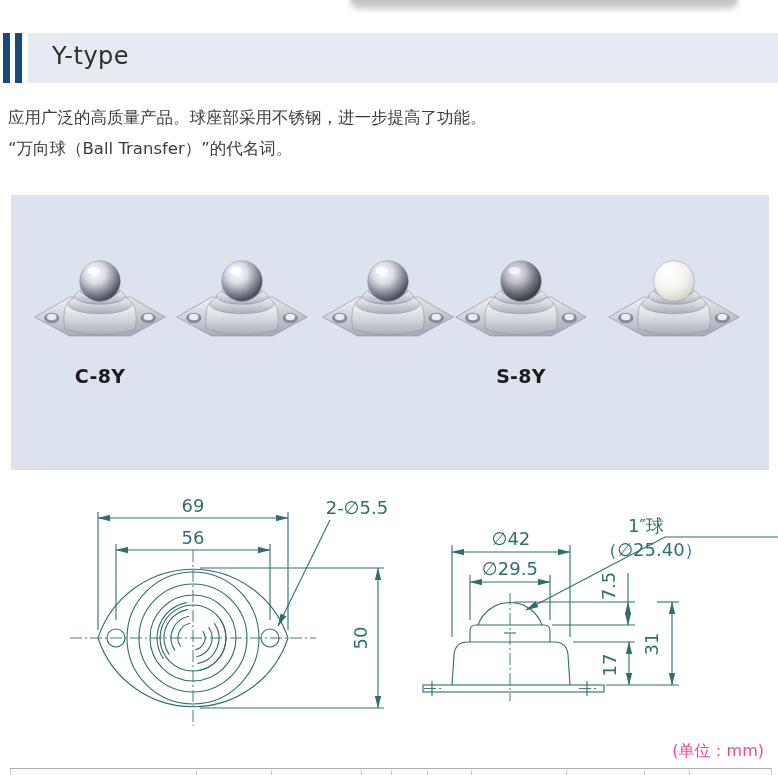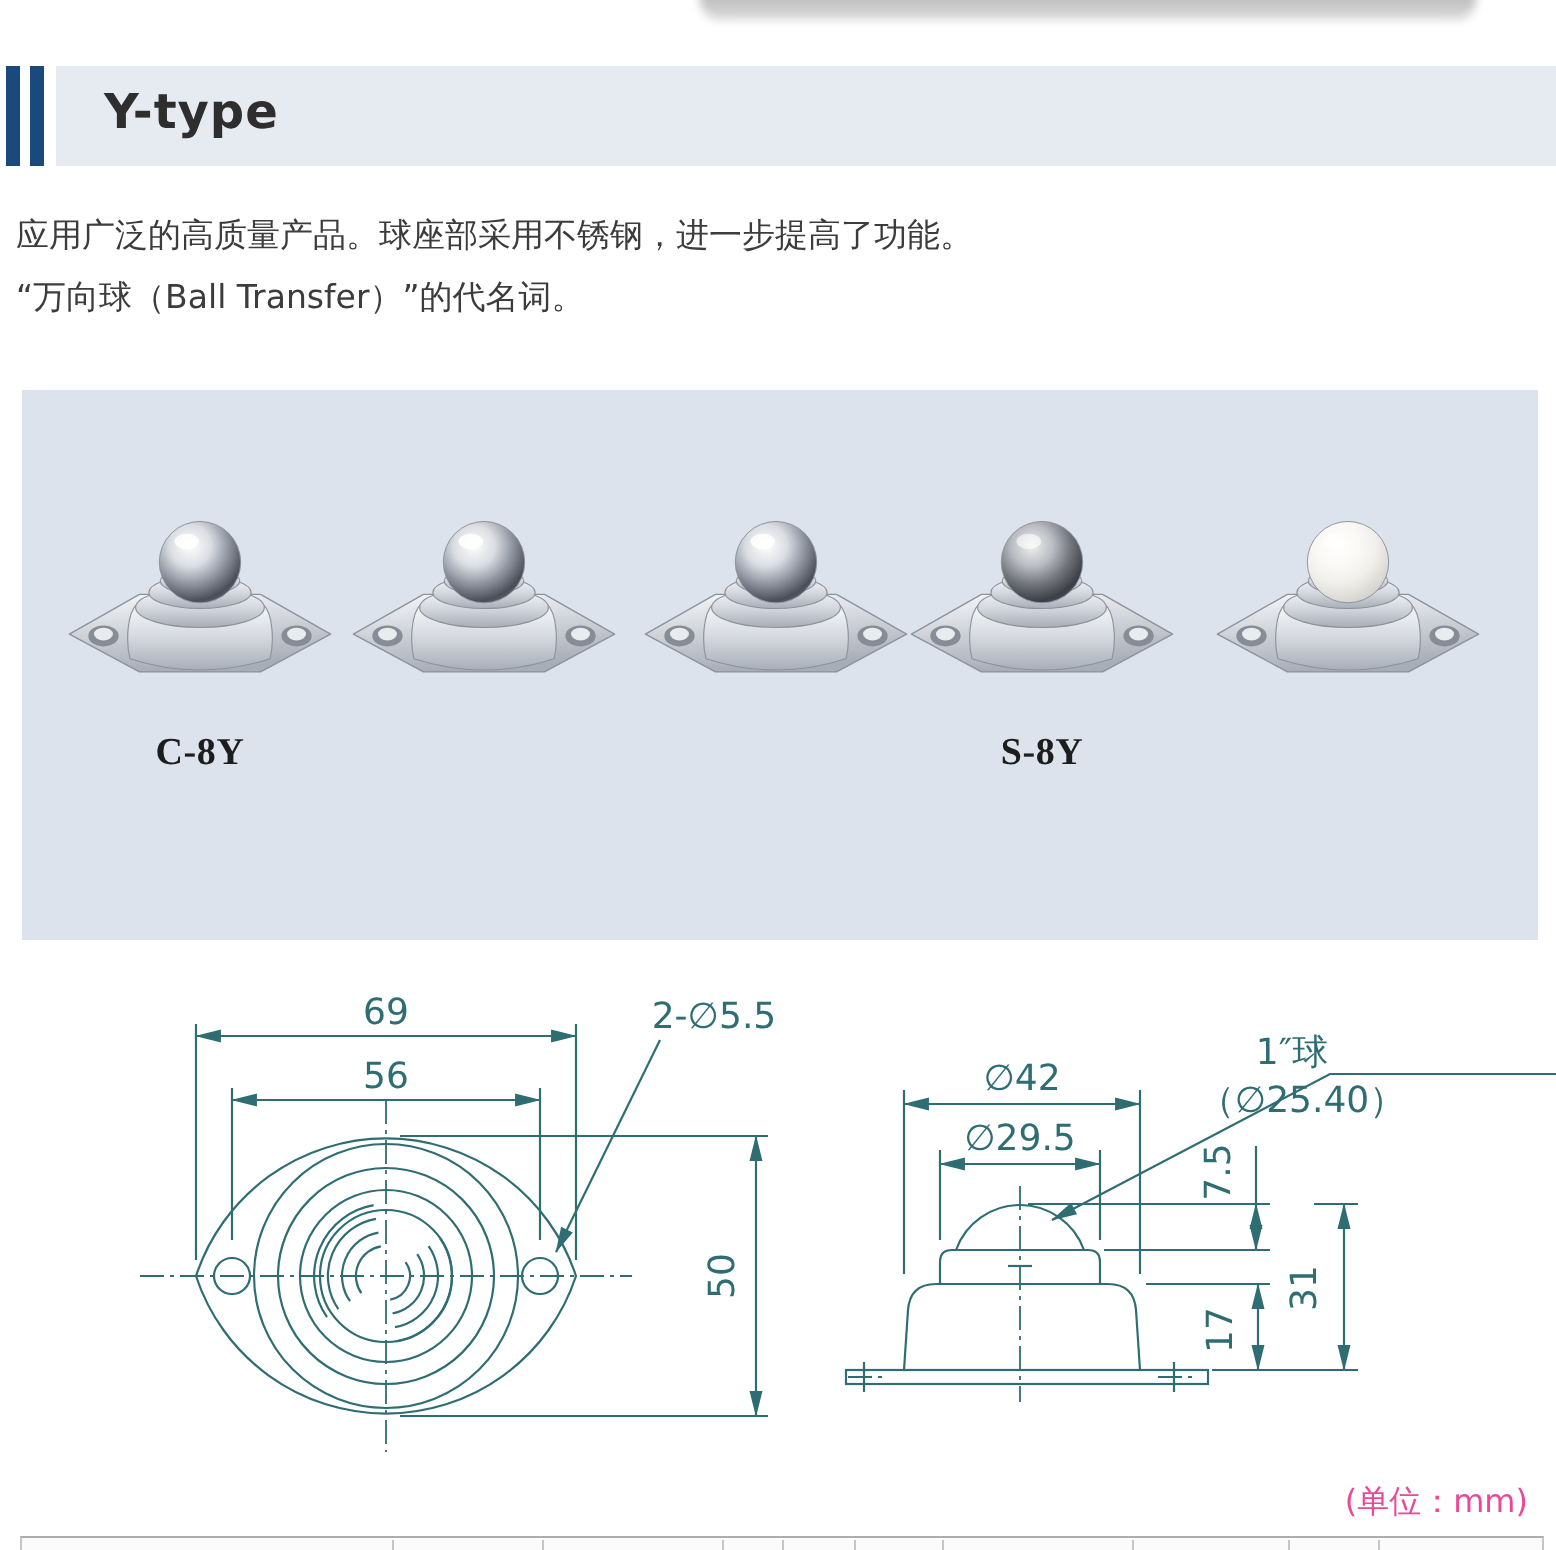--- a/index.html
+++ b/index.html
@@ -10,30 +10,30 @@
   .top-blob{position:absolute;left:350px;top:-5px;width:388px;height:15px;
             background:linear-gradient(180deg,#b4b4b4,#dcdcdc);
             border-radius:0 0 10px 10px;filter:blur(2.5px);}
 
   
   .sec-header{position:absolute;left:0;top:33px;width:778px;height:50px;}
   .sec-header .bar{position:absolute;top:0;width:7px;height:50px;background:var(--accent);}
   .sec-header .bar.b1{left:3px;}
   .sec-header .bar.b2{left:15px;}
   .sec-header .bg{position:absolute;left:28px;top:0;right:0;height:50px;background:var(--header-bg);}
-  .sec-header .title{position:absolute;left:52px;top:9px;font-size:24px;font-weight:bold;
+  .sec-header .title{position:absolute;left:52px;top:9px;font-size:24px;font-weight:normal;
                      color:#2e2e2e;letter-spacing:.5px;}
 
   
   .intro{position:absolute;left:8px;top:102px;width:740px;color:var(--text-body);
          font-size:16.5px;line-height:31px;}
 
   
   .panel{position:absolute;left:11px;top:195px;width:758px;height:275px;background:var(--panel-bg);}
-  .product{position:absolute;top:52px;width:142px;text-align:center;font-family:Liberation Serif, serif;}
+  .product{position:absolute;top:52px;width:142px;text-align:center;}
   .product:nth-child(1){left:18px;}
   .product:nth-child(2){left:160px;}
   .product:nth-child(3){left:306px;}
   .product:nth-child(4){left:439px;}
   .product:nth-child(5){left:592px;}
   .product-label{margin-top:8px;font-size:19px;font-weight:bold;color:#1d1d1d;letter-spacing:.3px;}
 
   
   .draw{position:absolute;}
   .draw-left{left:40px;top:480px;}

